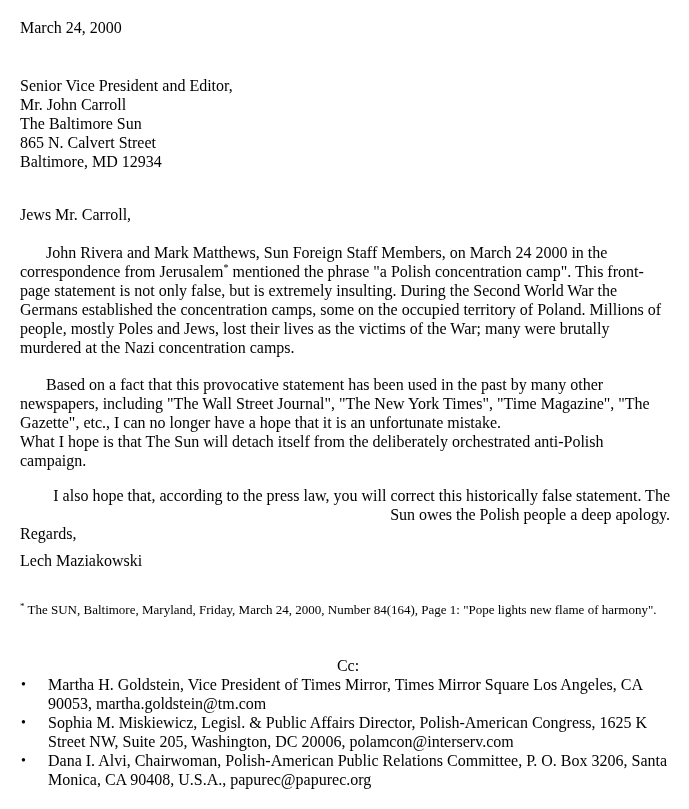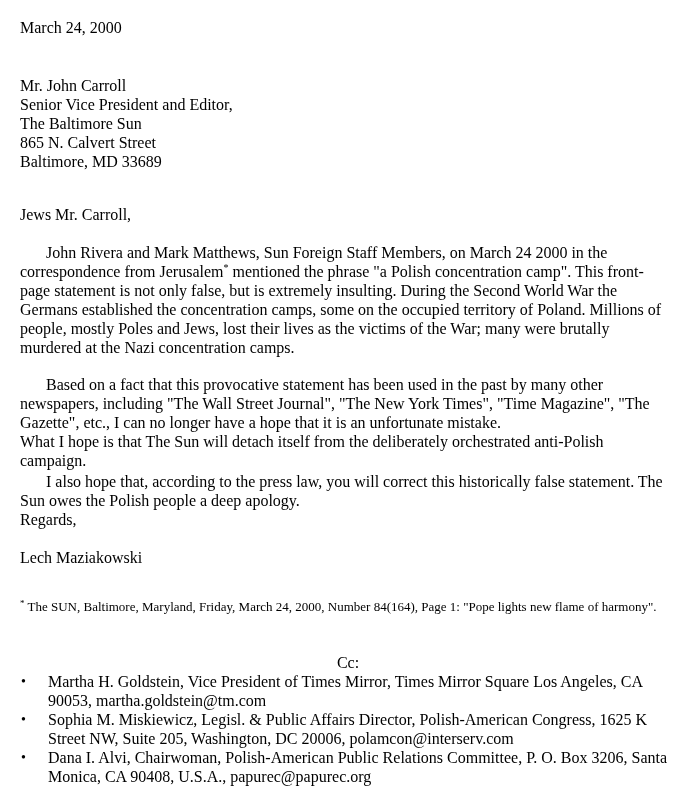--- a/index.html
+++ b/index.html
@@ -13,29 +13,29 @@
     font-family: "Liberation Serif", "DejaVu Serif", serif;
     font-size: 16px;
     line-height: 19px;
     overflow: hidden;
   }
   .date { margin-bottom: 39px; }
   .address .line { white-space: nowrap; }
   .salutation { margin-top: 34px; }
   p.body-para { margin: 19px 0 0 0; }
   p.mt18 { margin-top: 18px; }
-  p.mt16 { margin-top: 2px; }
+  p.mt16 { margin-top: 16px; text-align: right; }
   .indent { text-indent: 26px; }
   sup.fn-mark {
     font-size: 10px;
     line-height: 0;
     vertical-align: super;
   }
   .closing { }
-  .signature { margin-top: 19px; }
+  .signature { margin-top: 8px; }
   .footnote {
     margin-top: 32px;
     font-size: 13px;
     line-height: 16px;
   }
   .footnote sup.fn-mark { font-size: 9px; }
   .cc-label { margin-top: 38px; margin-left: 6px; text-align: center; }
   .cc-list { list-style: none; margin: 0; padding: 0; }
   .cc-item { position: relative; padding-left: 28px; }
   .cc-item .bullet {
@@ -46,25 +46,25 @@
   }
 </style>
 </head>
 <body>
 
 <div class="page">
 
   <div class="date">March 24, 2000</div>
 
   <div class="address">
+    <div class="line">Senior Vice President and Editor,</div>
     <div class="line">Mr. John Carroll</div>
-    <div class="line">Senior Vice President and Editor,</div>
     <div class="line">The Baltimore Sun</div>
     <div class="line">865 N. Calvert Street</div>
-    <div class="line">Baltimore, MD 33689</div>
+    <div class="line">Baltimore, MD 12934</div>
   </div>
 
   <div class="salutation">Jews Mr. Carroll,</div>
 
   <p class="body-para indent"><span>John Rivera and Mark Matthews, Sun Foreign Staff Members, on March 24 2000 in the correspondence from Jerusalem</span><sup class="fn-mark">*</sup><span> mentioned the phrase "a Polish concentration camp". This front-page statement is not only false, but is extremely insulting. During the Second World War the Germans established the concentration camps, some on the occupied territory of Poland. Millions of people, mostly Poles and Jews, lost their lives as the victims of the War; many were brutally murdered at the Nazi concentration camps.</span></p>
 
   <p class="body-para mt18 indent"><span>Based on a fact that this provocative statement has been used in the past by many other newspapers, including "The Wall Street Journal", "The New York Times", "Time Magazine", "The Gazette", etc., I can no longer have a hope that it is an unfortunate mistake.</span><br><span>What I hope is that The Sun will detach itself from the deliberately orchestrated anti-Polish campaign.</span></p>
 
   <p class="body-para mt16 indent">I also hope that, according to the press law, you will correct this historically false statement. The Sun owes the Polish people a deep apology.</p>
 

